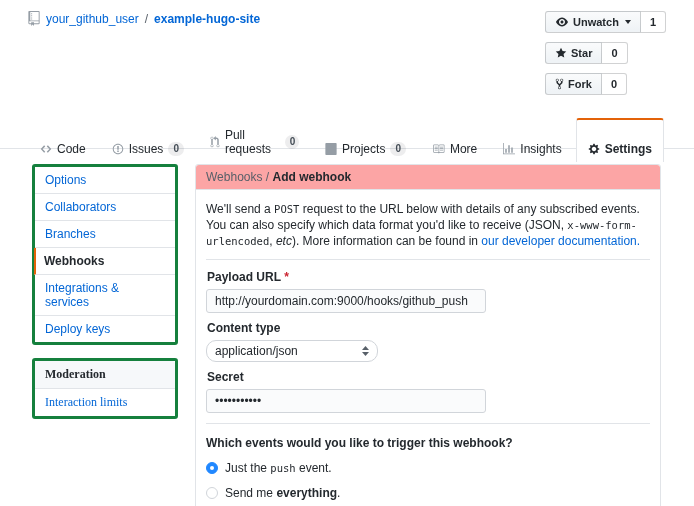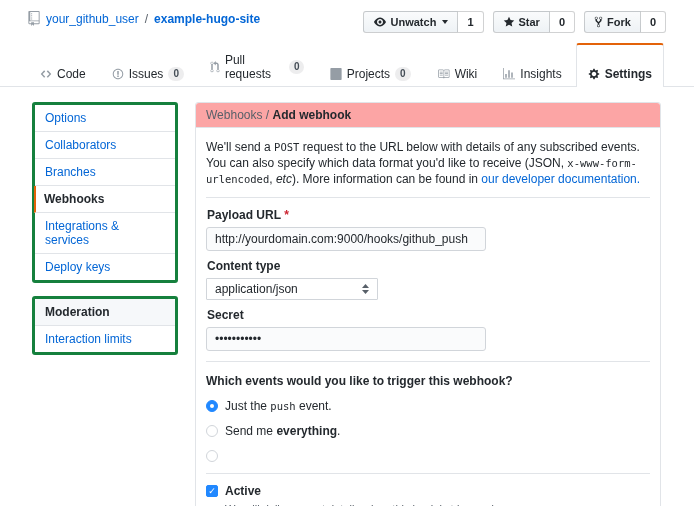--- a/index.html
+++ b/index.html
@@ -17,21 +17,21 @@
   .repo-header {
     display: flex; justify-content: space-between; align-items: flex-start;
     padding: 11px 28px 0 28px;
   }
   .repo-title { display: flex; align-items: center; gap: 6px; font-size: 12px; font-weight: 400; }
   .repo-title .octicon { color: #959da5; }
   .repo-title a { color: #0366d6; }
   .repo-title .sep { color: #586069; }
   .repo-title .repo-name { font-weight: 700; }
 
-  .pagehead-actions { display: flex; gap: 9px; list-style: none; }
+  .pagehead-actions { display: flex; gap: 9px; list-style: none; flex-direction: column; }
   .btn-group { display: flex; }
   .btn-sm {
     display: inline-flex; align-items: center; gap: 4px;
     font-family: inherit; font-size: 11px; font-weight: 600; color: #24292e;
     padding: 3px 9px; line-height: 14px;
     background: linear-gradient(-180deg, #fafbfc 0%, #eff3f6 90%);
     border: 1px solid rgba(27,31,35,0.2); border-radius: 3px 0 0 3px;
     cursor: pointer;
   }
   .btn-sm .octicon { color: #24292e; }
@@ -52,21 +52,21 @@
   .reponav {
     display: flex; align-items: flex-end;
     margin-top: 9px; padding: 0 28px;
     border-bottom: 1px solid #e1e4e8;
   }
   .reponav-item {
     display: inline-flex; align-items: center; gap: 5px;
     padding: 6px 11px; margin-right: 2px;
     color: #24292e; font-size: 12px;
     border: 1px solid transparent; border-bottom: 0;
-    position: relative; top: 1px; cursor: pointer;
+    position: relative; top: 14px; cursor: pointer;
   }
   .reponav-item .octicon { color: #959da5; }
   .reponav-item.selected {
     background: #fff; font-weight: 600;
     border-color: #e1e4e8; border-radius: 3px 3px 0 0;
     border-top: 2px solid #e36209;
     padding-top: 22px;
   }
   .reponav-item.selected .octicon { color: #24292e; }
   .counter {
@@ -74,21 +74,21 @@
     padding: 1px 5px; font-size: 10px; font-weight: 600; line-height: 12px;
     color: #444d56; background: rgba(27,31,35,0.08); border-radius: 20px;
   }
 
   
   .content { display: flex; gap: 17px; padding: 15px 33px 0 32px; align-items: flex-start; }
 
   
   .sidebar { width: 146px; flex-shrink: 0; }
   .menu { background: #fff; border: 3px solid #15803d; border-radius: 3px; }
-  .menu + .menu { margin-top: 13px; }
+  .menu + .menu { margin-top: 13px; font-family: Liberation Serif, serif; }
   .menu-item {
     display: block; padding: 6px 10px; font-size: 12px; color: #0366d6;
     border-bottom: 1px solid #e1e4e8; cursor: pointer;
   }
   .menu-item:last-child { border-bottom: 0; }
   .menu-item.selected {
     color: #24292e; font-weight: 600;
     border-left: 2px solid #e36209; padding-left: 8px; margin-left: -1px;
   }
   .menu-heading {
@@ -118,21 +118,21 @@
   .required { color: #cb2431; }
   .text-input {
     display: block; width: 280px; padding: 4px 8px;
     font-family: inherit; font-size: 12px; color: #24292e;
     background: #fafbfc; border: 1px solid #d1d5da; border-radius: 3px;
     outline: none;
   }
   .select-control {
     display: inline-flex; align-items: center; justify-content: space-between;
     width: 172px; padding: 3px 8px; font-size: 12px;
-    background: #fff; border: 1px solid #d1d5da; border-radius: 1px; cursor: pointer;
+    background: #fff; border: 1px solid #d1d5da; border-radius: 10px; cursor: pointer;
   }
   .select-control .updown { color: #586069; }
 
   .question { font-weight: 600; margin: 12px 0 11px 0; }
 
   .choice-row { display: flex; align-items: flex-start; gap: 7px; margin-bottom: 11px; cursor: pointer; }
   .radio {
     width: 12px; height: 12px; border-radius: 50%; flex-shrink: 0; margin-top: 1px;
     background: #fff; border: 1px solid #d1d5da; position: relative;
   }
@@ -239,21 +239,21 @@
     </span>
     <span>Projects</span>
     <span class="counter">0</span>
   </a>
   <a class="reponav-item">
     <span class="octicon">
       <svg width="13" height="12" viewBox="0 0 16 16" fill="currentColor">
           <path d="M3 5h4v1H3V5zm0 3h4V7H3v1zm0 2h4V9H3v1zm11-5h-4v1h4V5zm0 2h-4v1h4V7zm0 2h-4v1h4V9zm2-6v9c0 .55-.45 1-1 1H9.5l-1 1-1-1H2c-.55 0-1-.45-1-1V3c0-.55.45-1 1-1h5.5l1 1 1-1H15c.55 0 1 .45 1 1zm-8 .5L7.5 3H2v9h6V3.5zm7-.5H9.5l-.5.5V12h6V3z"></path>
         </svg>
     </span>
-    <span>Wiki</span>
+    <span>More</span>
   </a>
   <a class="reponav-item">
     <span class="octicon">
       <svg width="12" height="12" viewBox="0 0 16 16" fill="currentColor">
           <path d="M16 14v1H0V0h1v14h15zM5 13H3V8h2v5zm4 0H7V3h2v10zm4 0h-2V6h2v7z"></path>
         </svg>
     </span>
     <span>Insights</span>
   </a>
   <a class="reponav-item selected">

